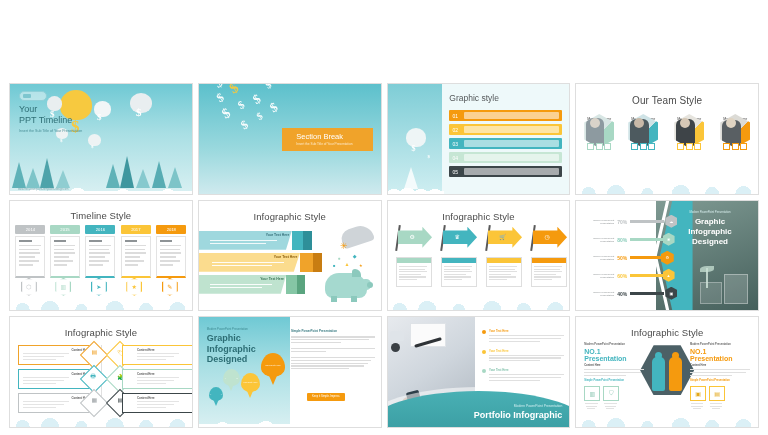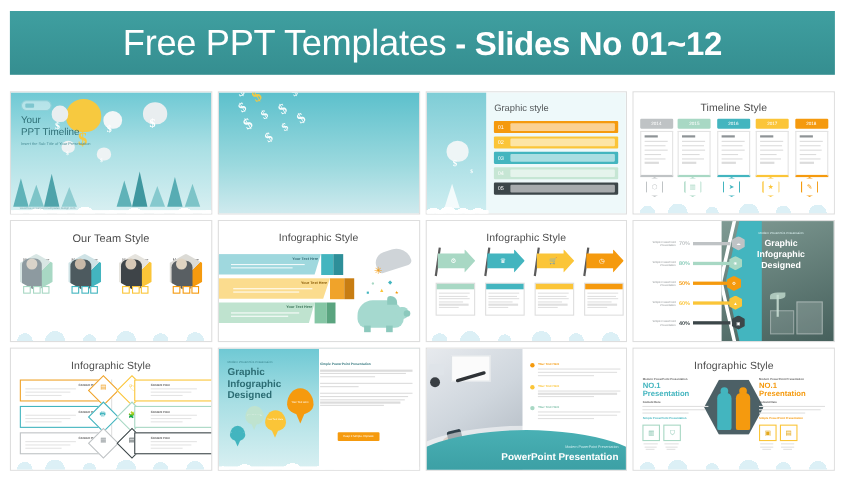--- a/index.html
+++ b/index.html
@@ -150,25 +150,20 @@
     clip-path:polygon(25% 0,75% 0,100% 50%,75% 100%,25% 100%,0 50%);background:#4c6066;}
   .person{position:absolute;bottom:4px;width:13px;height:34px;border-radius:5px 5px 2px 2px;}
 
   .sq{position:absolute;border:1px solid;background:#fff;}
 </style>
 </head>
 <body>
 
 <div class="page">
 
-  <div class="banner">
-    <div class="banner-title">
-      <span>Free PPT Templates</span><span class="b-strong"> - Slides No 01~12</span>
-    </div>
-  </div>
 
   <div class="grid">
 
     <div class="slide">
       <div class="sky"></div>
 
       <div class="trees">
         <div class="tree" style="left:2px;border-bottom:26px solid #5fb2b8;"></div>
         <div class="tree" style="left:16px;border-bottom:20px solid #7dc4c8;"></div>
         <div class="tree" style="left:30px;border-bottom:30px solid #4ea3aa;"></div>
@@ -216,20 +211,24 @@
         <div class="dollar" style="left:40px;top:20px;font-size:11px;">$</div>
 
         <div class="dollar" style="left:0px;top:34px;font-size:14px;">$</div>
         <div class="dollar" style="left:18px;top:36px;font-size:11px;">$</div>
         <div class="dollar" style="left:34px;top:38px;font-size:13px;">$</div>
         <div class="dollar" style="left:52px;top:34px;font-size:10px;">$</div>
         <div class="dollar" style="left:10px;top:54px;font-size:12px;">$</div>
         <div class="dollar" style="left:28px;top:56px;font-size:10px;">$</div>
         <div class="dollar" style="left:44px;top:54px;font-size:13px;">$</div>
       </div>
+      <div class="sbbar">
+        <b>Section Break</b>
+        <s>Insert the Sub Title of Your Presentation</s>
+      </div>
     </div>
 
     <div class="slide">
       <div class="ag-right"></div>
       <div class="ag-left">
         <div class="balloon" style="left:18px;top:44px;width:20px;height:19px;background:#eef5f6;"></div>
         <div class="dollar" style="left:24px;top:60px;font-size:8px;color:#fff;">$</div>
         <div class="dollar" style="left:40px;top:70px;font-size:5px;color:#fff;">$</div>
         <div class="tree" style="left:16px;bottom:5px;border-bottom:22px solid rgba(255,255,255,.8);"></div>
         <div class="cloudband"></div>
@@ -249,20 +248,111 @@
         <div class="ag-txt"></div>
       </div>
       <div class="ag-row" style="top:68px;background:#c6e6d4;">
         <div class="ag-num">04</div>
         <div class="ag-txt"></div>
       </div>
       <div class="ag-row" style="top:82px;background:#3c4649;">
         <div class="ag-num">05</div>
         <div class="ag-txt"></div>
       </div>
+    </div>
+
+    <div class="slide">
+      <div class="white"></div>
+      <div class="ttl" style="top:11px;font-size:10px;">Our Team Style</div>
+
+      <div style="position:absolute;left:8px;top:30px;">
+        <div class="team-hex" style="left:0;top:0;background:linear-gradient(135deg,#d8e6e4 55%,#a8d8c4 55%);">
+          <div style="position:absolute;left:2px;top:4px;width:18px;height:30px;background:#8d9aa0;border-radius:6px 6px 0 0;"></div>
+          <div style="position:absolute;left:6px;top:4px;width:10px;height:10px;background:#d9d3c9;border-radius:50%;"></div>
+        </div>
+        <div class="team-num" style="right:-26px;top:13px;">01</div>
+        <div style="width:30px;text-align:center;margin-top:3px;font-size:3.6px;color:#444;">Member Name</div>
+        <div style="width:30px;text-align:center;margin-top:1px;font-size:3.2px;color:#888;">Group</div>
+        <div style="width:30px;text-align:center;margin-top:2px;color:#a8d8c4;font-size:4px;">■■■■</div>
+        <div style="width:30px;margin-top:2px;">
+            <div style="height:1.2px;background:#e2e2e2;margin:1.2px auto;width:92%"></div>
+            <div style="height:1.2px;background:#e2e2e2;margin:1.2px auto;width:85%"></div>
+            <div style="height:1.2px;background:#e2e2e2;margin:1.2px auto;width:78%"></div>
+          </div>
+        <div style="width:30px;display:flex;justify-content:center;gap:1.5px;margin-top:2px;">
+          <span class="sq" style="position:relative;width:5px;height:5px;border-color:#a8d8c4;"></span>
+          <span class="sq" style="position:relative;width:5px;height:5px;border-color:#a8d8c4;"></span>
+          <span class="sq" style="position:relative;width:5px;height:5px;border-color:#a8d8c4;"></span>
+        </div>
+      </div>
+
+      <div style="position:absolute;left:52px;top:30px;">
+        <div class="team-hex" style="left:0;top:0;background:linear-gradient(135deg,#cfe3e6 55%,#43b5bf 55%);">
+          <div style="position:absolute;left:2px;top:5px;width:19px;height:29px;background:#4d5a5f;border-radius:6px 6px 0 0;"></div>
+          <div style="position:absolute;left:6px;top:4px;width:10px;height:10px;background:#c8b9a8;border-radius:50%;"></div>
+        </div>
+        <div class="team-num" style="right:-26px;top:13px;">02</div>
+        <div style="width:30px;text-align:center;margin-top:3px;font-size:3.6px;color:#444;">Member Name</div>
+        <div style="width:30px;text-align:center;margin-top:1px;font-size:3.2px;color:#888;">Marketing</div>
+        <div style="width:30px;text-align:center;margin-top:2px;color:#43b5bf;font-size:4px;">■■■■</div>
+        <div style="width:30px;margin-top:2px;">
+            <div style="height:1.2px;background:#e2e2e2;margin:1.2px auto;width:92%"></div>
+            <div style="height:1.2px;background:#e2e2e2;margin:1.2px auto;width:85%"></div>
+            <div style="height:1.2px;background:#e2e2e2;margin:1.2px auto;width:78%"></div>
+          </div>
+        <div style="width:30px;display:flex;justify-content:center;gap:1.5px;margin-top:2px;">
+          <span class="sq" style="position:relative;width:5px;height:5px;border-color:#43b5bf;"></span>
+          <span class="sq" style="position:relative;width:5px;height:5px;border-color:#43b5bf;"></span>
+          <span class="sq" style="position:relative;width:5px;height:5px;border-color:#43b5bf;"></span>
+        </div>
+      </div>
+
+      <div style="position:absolute;left:98px;top:30px;">
+        <div class="team-hex" style="left:0;top:0;background:linear-gradient(135deg,#e6e4de 55%,#fbc538 55%);">
+          <div style="position:absolute;left:2px;top:5px;width:19px;height:29px;background:#3e4448;border-radius:6px 6px 0 0;"></div>
+          <div style="position:absolute;left:6px;top:4px;width:10px;height:10px;background:#d6c8b6;border-radius:50%;"></div>
+        </div>
+        <div class="team-num" style="right:-26px;top:13px;">03</div>
+        <div style="width:30px;text-align:center;margin-top:3px;font-size:3.6px;color:#444;">Member Name</div>
+        <div style="width:30px;text-align:center;margin-top:1px;font-size:3.2px;color:#888;">Contents</div>
+        <div style="width:30px;text-align:center;margin-top:2px;color:#fbc538;font-size:4px;">■■■■</div>
+        <div style="width:30px;margin-top:2px;">
+            <div style="height:1.2px;background:#e2e2e2;margin:1.2px auto;width:92%"></div>
+            <div style="height:1.2px;background:#e2e2e2;margin:1.2px auto;width:85%"></div>
+            <div style="height:1.2px;background:#e2e2e2;margin:1.2px auto;width:78%"></div>
+          </div>
+        <div style="width:30px;display:flex;justify-content:center;gap:1.5px;margin-top:2px;">
+          <span class="sq" style="position:relative;width:5px;height:5px;border-color:#fbc538;"></span>
+          <span class="sq" style="position:relative;width:5px;height:5px;border-color:#fbc538;"></span>
+          <span class="sq" style="position:relative;width:5px;height:5px;border-color:#fbc538;"></span>
+        </div>
+      </div>
+
+      <div style="position:absolute;left:144px;top:30px;">
+        <div class="team-hex" style="left:0;top:0;background:linear-gradient(135deg,#dcdbd6 55%,#f59a0e 55%);">
+          <div style="position:absolute;left:2px;top:6px;width:19px;height:28px;background:#595f63;border-radius:6px 6px 0 0;"></div>
+          <div style="position:absolute;left:6px;top:4px;width:10px;height:10px;background:#e0d4c2;border-radius:50%;"></div>
+        </div>
+
+        <div style="width:30px;text-align:center;margin-top:3px;font-size:3.6px;color:#444;">Member Name</div>
+        <div style="width:30px;text-align:center;margin-top:1px;font-size:3.2px;color:#888;">Contents</div>
+        <div style="width:30px;text-align:center;margin-top:2px;color:#f59a0e;font-size:4px;">■■■■</div>
+        <div style="width:30px;margin-top:2px;">
+            <div style="height:1.2px;background:#e2e2e2;margin:1.2px auto;width:92%"></div>
+            <div style="height:1.2px;background:#e2e2e2;margin:1.2px auto;width:85%"></div>
+            <div style="height:1.2px;background:#e2e2e2;margin:1.2px auto;width:78%"></div>
+          </div>
+        <div style="width:30px;display:flex;justify-content:center;gap:1.5px;margin-top:2px;">
+          <span class="sq" style="position:relative;width:5px;height:5px;border-color:#f59a0e;"></span>
+          <span class="sq" style="position:relative;width:5px;height:5px;border-color:#f59a0e;"></span>
+          <span class="sq" style="position:relative;width:5px;height:5px;border-color:#f59a0e;"></span>
+        </div>
+      </div>
+
+      <div class="cloudband-blue"></div>
     </div>
 
     <div class="slide">
       <div class="white"></div>
       <div class="ttl" style="top:9px;">Timeline Style</div>
 
       <div class="tl-col" style="left:3%;">
         <div class="tl-head" style="background:#bfc3c5;">2014</div>
         <div class="tl-card" style="border-bottom-color:#bfc3c5;">
           <div style="height:2px;width:55%;background:#8e9396;"></div>
@@ -321,111 +411,20 @@
           <div style="margin-top:2.5px;height:1.4px;width:88%;background:#dcdcdc;"></div>
           <div style="margin-top:2.5px;height:1.4px;width:60%;background:#dcdcdc;"></div>
         </div>
       </div>
 
       <div class="hex" style="left:6%;top:77px;background:#fff;border:0;box-shadow:inset 0 0 0 1.2px #bfc3c5;color:#bfc3c5;">⬡</div>
       <div class="hex" style="left:25%;top:77px;background:#fff;box-shadow:inset 0 0 0 1.2px #a8d8c4;color:#a8d8c4;">▥</div>
       <div class="hex" style="left:44.5%;top:77px;background:#fff;box-shadow:inset 0 0 0 1.2px #43b5bf;color:#43b5bf;">➤</div>
       <div class="hex" style="left:64%;top:77px;background:#fff;box-shadow:inset 0 0 0 1.2px #fbc538;color:#fbc538;">★</div>
       <div class="hex" style="left:83.5%;top:77px;background:#fff;box-shadow:inset 0 0 0 1.2px #f59a0e;color:#f59a0e;">✎</div>
-
-      <div class="cloudband-blue"></div>
-    </div>
-
-    <div class="slide">
-      <div class="white"></div>
-      <div class="ttl" style="top:11px;font-size:10px;">Our Team Style</div>
-
-      <div style="position:absolute;left:8px;top:30px;">
-        <div class="team-hex" style="left:0;top:0;background:linear-gradient(135deg,#d8e6e4 55%,#a8d8c4 55%);">
-          <div style="position:absolute;left:2px;top:4px;width:18px;height:30px;background:#8d9aa0;border-radius:6px 6px 0 0;"></div>
-          <div style="position:absolute;left:6px;top:4px;width:10px;height:10px;background:#d9d3c9;border-radius:50%;"></div>
-        </div>
-        <div class="team-num" style="right:-26px;top:13px;">01</div>
-        <div style="width:30px;text-align:center;margin-top:3px;font-size:3.6px;color:#444;">Member Name</div>
-        <div style="width:30px;text-align:center;margin-top:1px;font-size:3.2px;color:#888;">Group</div>
-        <div style="width:30px;text-align:center;margin-top:2px;color:#a8d8c4;font-size:4px;">■■■■</div>
-        <div style="width:30px;margin-top:2px;">
-            <div style="height:1.2px;background:#e2e2e2;margin:1.2px auto;width:92%"></div>
-            <div style="height:1.2px;background:#e2e2e2;margin:1.2px auto;width:85%"></div>
-            <div style="height:1.2px;background:#e2e2e2;margin:1.2px auto;width:78%"></div>
-          </div>
-        <div style="width:30px;display:flex;justify-content:center;gap:1.5px;margin-top:2px;">
-          <span class="sq" style="position:relative;width:5px;height:5px;border-color:#a8d8c4;"></span>
-          <span class="sq" style="position:relative;width:5px;height:5px;border-color:#a8d8c4;"></span>
-          <span class="sq" style="position:relative;width:5px;height:5px;border-color:#a8d8c4;"></span>
-        </div>
-      </div>
-
-      <div style="position:absolute;left:52px;top:30px;">
-        <div class="team-hex" style="left:0;top:0;background:linear-gradient(135deg,#cfe3e6 55%,#43b5bf 55%);">
-          <div style="position:absolute;left:2px;top:5px;width:19px;height:29px;background:#4d5a5f;border-radius:6px 6px 0 0;"></div>
-          <div style="position:absolute;left:6px;top:4px;width:10px;height:10px;background:#c8b9a8;border-radius:50%;"></div>
-        </div>
-        <div class="team-num" style="right:-26px;top:13px;">02</div>
-        <div style="width:30px;text-align:center;margin-top:3px;font-size:3.6px;color:#444;">Member Name</div>
-        <div style="width:30px;text-align:center;margin-top:1px;font-size:3.2px;color:#888;">Marketing</div>
-        <div style="width:30px;text-align:center;margin-top:2px;color:#43b5bf;font-size:4px;">■■■■</div>
-        <div style="width:30px;margin-top:2px;">
-            <div style="height:1.2px;background:#e2e2e2;margin:1.2px auto;width:92%"></div>
-            <div style="height:1.2px;background:#e2e2e2;margin:1.2px auto;width:85%"></div>
-            <div style="height:1.2px;background:#e2e2e2;margin:1.2px auto;width:78%"></div>
-          </div>
-        <div style="width:30px;display:flex;justify-content:center;gap:1.5px;margin-top:2px;">
-          <span class="sq" style="position:relative;width:5px;height:5px;border-color:#43b5bf;"></span>
-          <span class="sq" style="position:relative;width:5px;height:5px;border-color:#43b5bf;"></span>
-          <span class="sq" style="position:relative;width:5px;height:5px;border-color:#43b5bf;"></span>
-        </div>
-      </div>
-
-      <div style="position:absolute;left:98px;top:30px;">
-        <div class="team-hex" style="left:0;top:0;background:linear-gradient(135deg,#e6e4de 55%,#fbc538 55%);">
-          <div style="position:absolute;left:2px;top:5px;width:19px;height:29px;background:#3e4448;border-radius:6px 6px 0 0;"></div>
-          <div style="position:absolute;left:6px;top:4px;width:10px;height:10px;background:#d6c8b6;border-radius:50%;"></div>
-        </div>
-        <div class="team-num" style="right:-26px;top:13px;">03</div>
-        <div style="width:30px;text-align:center;margin-top:3px;font-size:3.6px;color:#444;">Member Name</div>
-        <div style="width:30px;text-align:center;margin-top:1px;font-size:3.2px;color:#888;">Contents</div>
-        <div style="width:30px;text-align:center;margin-top:2px;color:#fbc538;font-size:4px;">■■■■</div>
-        <div style="width:30px;margin-top:2px;">
-            <div style="height:1.2px;background:#e2e2e2;margin:1.2px auto;width:92%"></div>
-            <div style="height:1.2px;background:#e2e2e2;margin:1.2px auto;width:85%"></div>
-            <div style="height:1.2px;background:#e2e2e2;margin:1.2px auto;width:78%"></div>
-          </div>
-        <div style="width:30px;display:flex;justify-content:center;gap:1.5px;margin-top:2px;">
-          <span class="sq" style="position:relative;width:5px;height:5px;border-color:#fbc538;"></span>
-          <span class="sq" style="position:relative;width:5px;height:5px;border-color:#fbc538;"></span>
-          <span class="sq" style="position:relative;width:5px;height:5px;border-color:#fbc538;"></span>
-        </div>
-      </div>
-
-      <div style="position:absolute;left:144px;top:30px;">
-        <div class="team-hex" style="left:0;top:0;background:linear-gradient(135deg,#dcdbd6 55%,#f59a0e 55%);">
-          <div style="position:absolute;left:2px;top:6px;width:19px;height:28px;background:#595f63;border-radius:6px 6px 0 0;"></div>
-          <div style="position:absolute;left:6px;top:4px;width:10px;height:10px;background:#e0d4c2;border-radius:50%;"></div>
-        </div>
-
-        <div style="width:30px;text-align:center;margin-top:3px;font-size:3.6px;color:#444;">Member Name</div>
-        <div style="width:30px;text-align:center;margin-top:1px;font-size:3.2px;color:#888;">Contents</div>
-        <div style="width:30px;text-align:center;margin-top:2px;color:#f59a0e;font-size:4px;">■■■■</div>
-        <div style="width:30px;margin-top:2px;">
-            <div style="height:1.2px;background:#e2e2e2;margin:1.2px auto;width:92%"></div>
-            <div style="height:1.2px;background:#e2e2e2;margin:1.2px auto;width:85%"></div>
-            <div style="height:1.2px;background:#e2e2e2;margin:1.2px auto;width:78%"></div>
-          </div>
-        <div style="width:30px;display:flex;justify-content:center;gap:1.5px;margin-top:2px;">
-          <span class="sq" style="position:relative;width:5px;height:5px;border-color:#f59a0e;"></span>
-          <span class="sq" style="position:relative;width:5px;height:5px;border-color:#f59a0e;"></span>
-          <span class="sq" style="position:relative;width:5px;height:5px;border-color:#f59a0e;"></span>
-        </div>
-      </div>
 
       <div class="cloudband-blue"></div>
     </div>
 
     <div class="slide">
       <div class="white"></div>
       <div class="ttl" style="top:10px;font-size:9.5px;">Infographic Style</div>
 
       <div class="ib" style="top:30px;width:70%;">
         <div class="bar" style="background:#9fd8de;clip-path:polygon(0 0,100% 0,94% 100%,0 100%);"></div>
@@ -747,21 +746,21 @@
             <span style="display:block;height:1.1px;background:#e0e0e0;margin-top:2px;width:100%"></span>
             <span style="display:block;height:1.1px;background:#e0e0e0;margin-top:1.6px;width:96%"></span>
             <span style="display:block;height:1.1px;background:#e0e0e0;margin-top:1.6px;width:68%"></span>
           </span>
         </div>
       </div>
 
       <div class="pf-curve2"></div>
       <div class="pf-curve"></div>
       <div class="pf-kicker">Modern PowerPoint Presentation</div>
-      <div class="pf-title">PowerPoint Presentation</div>
+      <div class="pf-title">Portfolio Infographic</div>
     </div>
 
     <div class="slide">
       <div class="white"></div>
       <div class="ttl" style="top:10px;font-size:9.5px;">Infographic Style</div>
 
       <div class="bighex">
         <div class="person" style="left:12px;background:#43b5bf;">
           <div style="position:absolute;left:3px;top:-5px;width:7px;height:7px;background:#43b5bf;border-radius:50%;"></div>
         </div>

